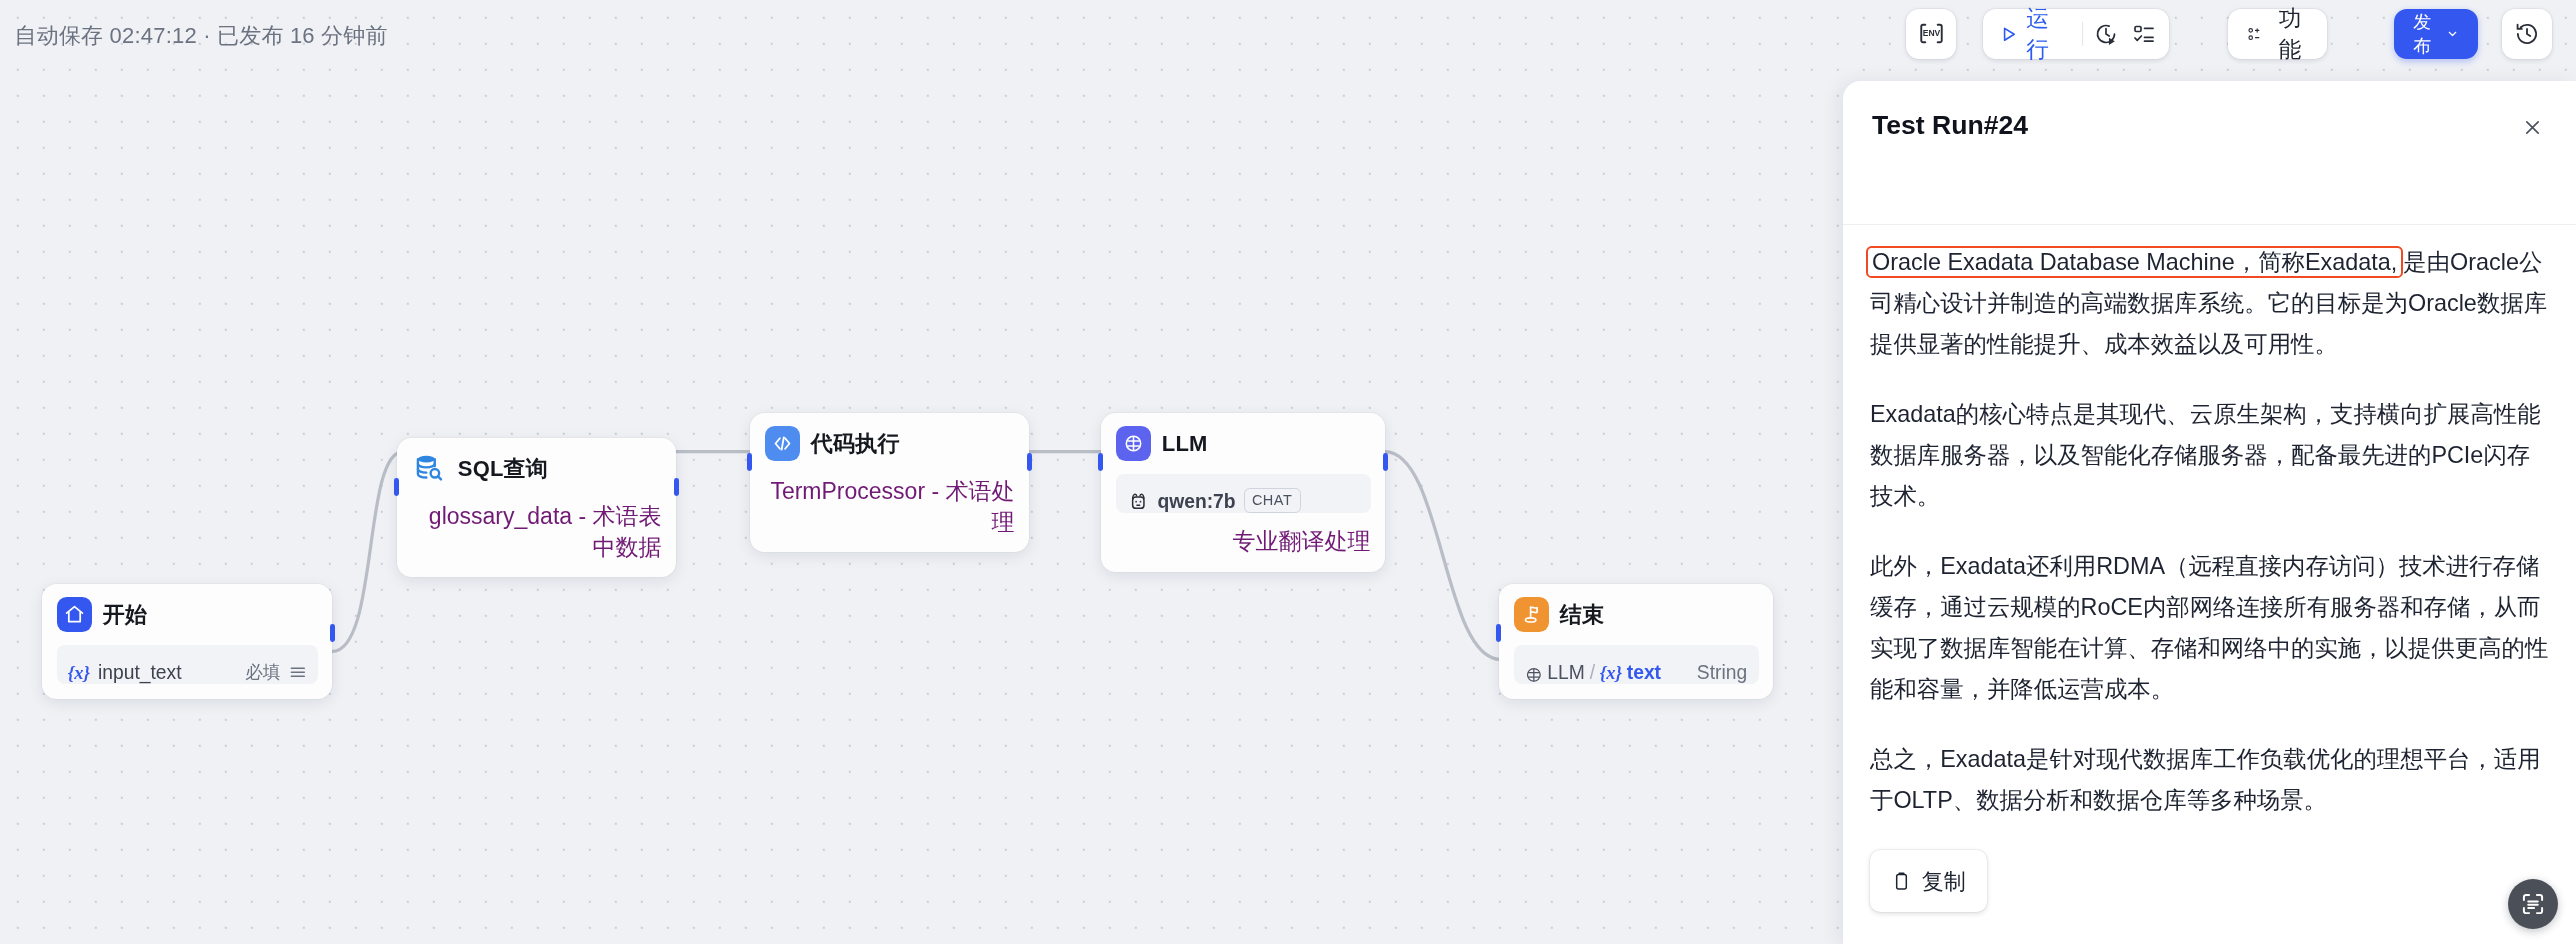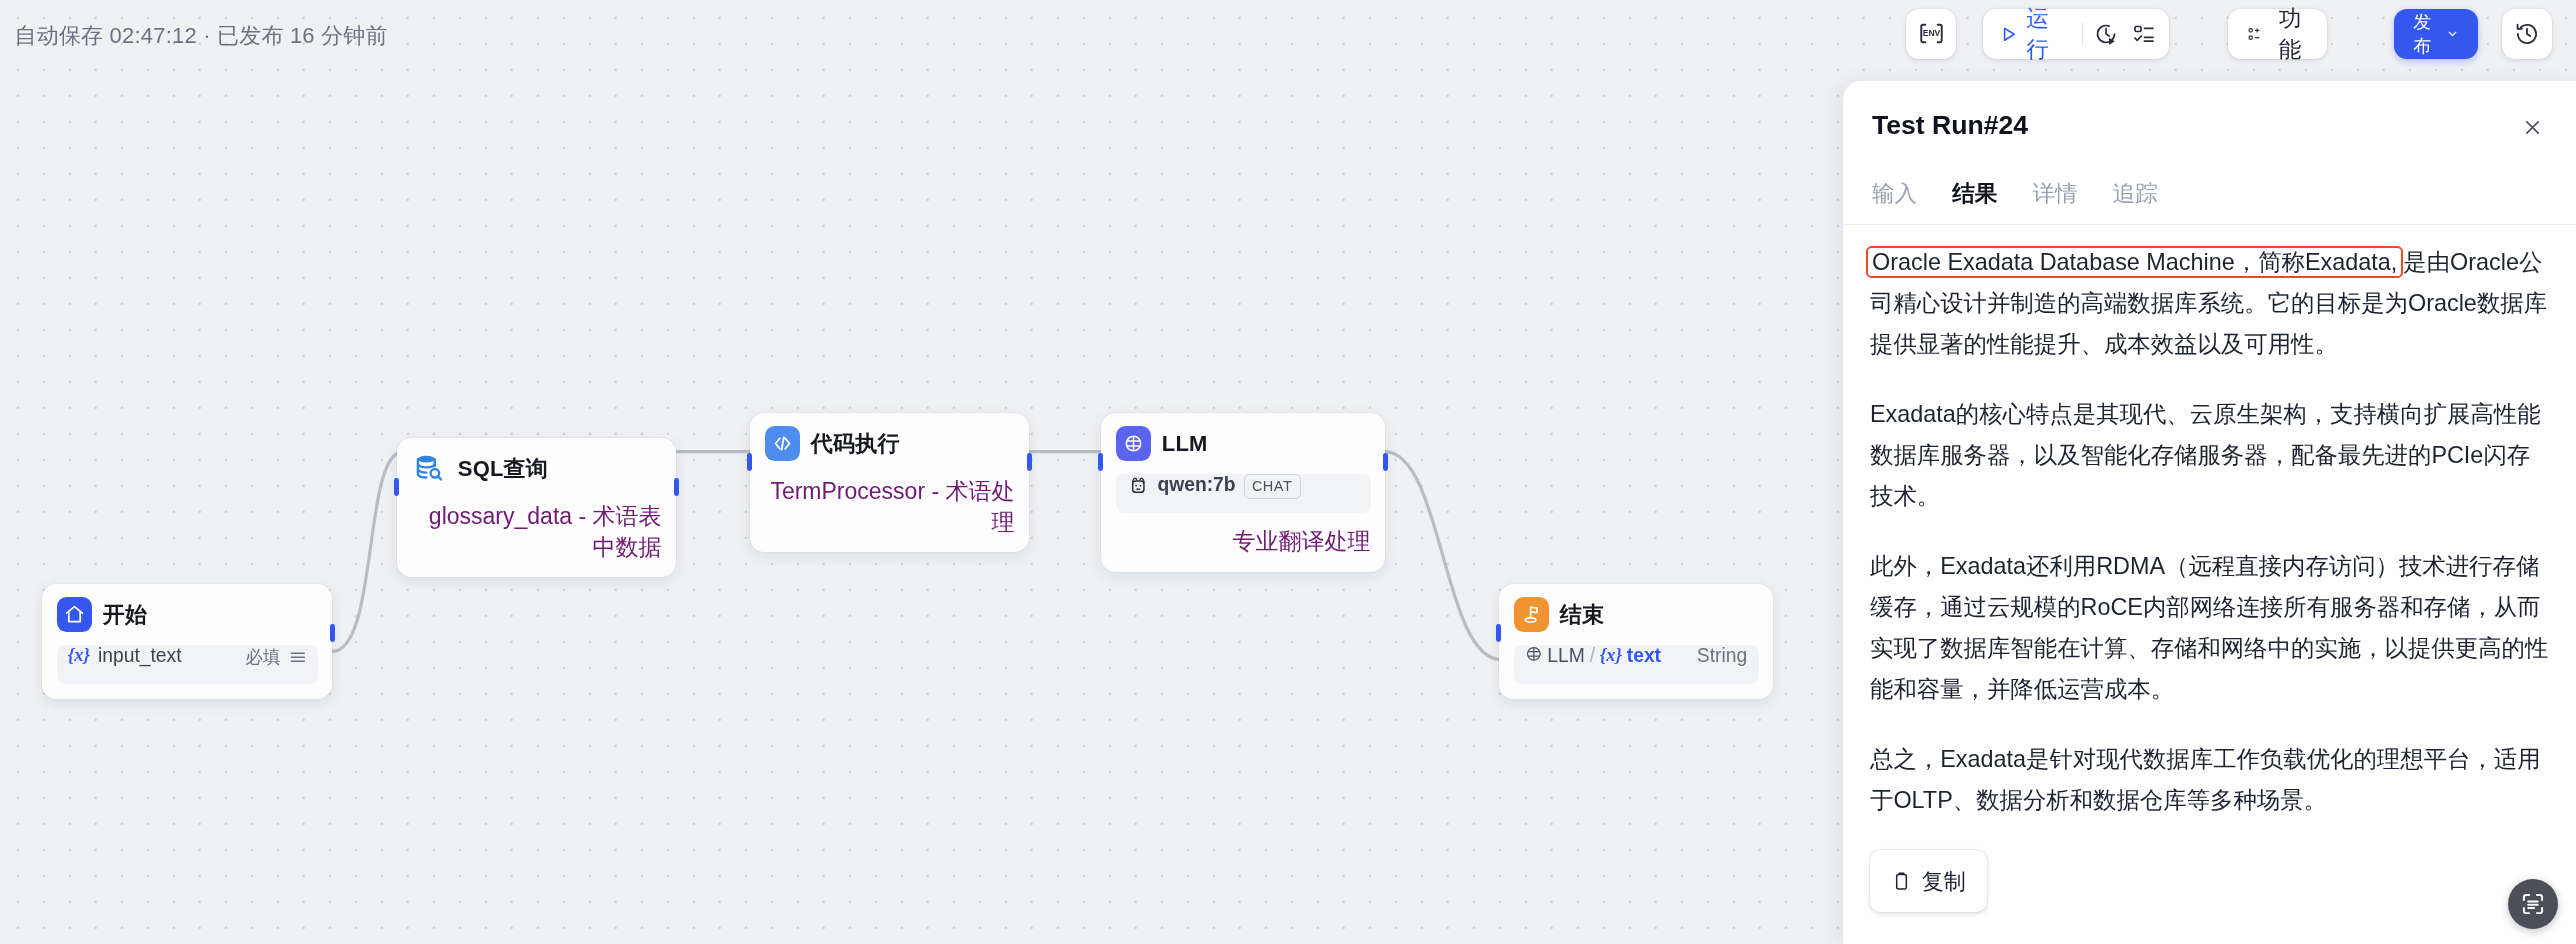--- a/index.html
+++ b/index.html
@@ -52,21 +52,21 @@
     position:absolute;background:#fdfdfd;border-radius:14.5px;
     box-shadow:0 4px 14.5px rgba(16,24,40,.09),0 0 0 0.8px rgba(16,24,40,.035);
     padding:13px 14.5px 14.5px 14.5px;box-sizing:border-box;
   }
   .node-head{display:flex;align-items:center;gap:11.3px;}
   .node-ico{width:35px;height:35px;border-radius:9.7px;display:flex;align-items:center;justify-content:center;flex:0 0 auto;}
   .node-title{font-size:22px;font-weight:700;color:#15181f;letter-spacing:0.2px;}
   .node-sub{margin-top:14.5px;font-size:23px;color:#701a75;text-align:right;}
   .node-field{
     margin-top:13px;background:#f2f3f6;border-radius:8px;
-    height:39px;display:flex;align-items:flex-start;padding:0 11.3px;gap:8px;
+    height:39px;display:flex;align-items:flex-end;padding:0 11.3px;gap:8px;
   }
   .var-x{color:#3457ef;font-size:18.5px;font-weight:600;font-family:"Liberation Serif",serif;font-style:italic;}
   .field-name{font-size:19.3px;color:#3d4250;}
   .field-right{margin-left:auto;display:flex;align-items:center;gap:8px;}
   .req{font-size:17.7px;color:#6b7280;}
   .chat-tag{
     border:0.8px solid #cfd4de;border-radius:5.6px;padding:1.6px 7.3px;
     font-size:14.5px;color:#4b5160;letter-spacing:0.5px;line-height:1.35;
   }
   .port{position:absolute;width:5.6px;height:17.7px;border-radius:2.4px;background:#3457ef;}
@@ -311,26 +311,20 @@
   </div>
 
   <div id="panel">
     <div id="panel-title">Test Run#24</div>
     <div id="panel-close">
       <svg width="21" height="21" viewBox="0 0 24 24" fill="none" stroke="#4b5160" stroke-width="1.9" stroke-linecap="round">
           <path d="M5.5 5.5 18.5 18.5M18.5 5.5 5.5 18.5"></path>
         </svg>
     </div>
 
-    <div id="tabs">
-      <div class="tab">输入</div>
-      <div class="tab active">结果</div>
-      <div class="tab">详情</div>
-      <div class="tab">追踪</div>
-    </div>
     <div id="divider"></div>
 
     <div id="result">
       <p><span class="hl">Oracle Exadata Database Machine，简称Exadata,</span><span>是由Oracle公司精心设计并制造的高端数据库系统。它的目标是为Oracle数据库提供显著的性能提升、成本效益以及可用性。</span></p>
       <p>Exadata的核心特点是其现代、云原生架构，支持横向扩展高性能数据库服务器，以及智能化存储服务器，配备最先进的PCIe闪存技术。</p>
       <p>此外，Exadata还利用RDMA（远程直接内存访问）技术进行存储缓存，通过云规模的RoCE内部网络连接所有服务器和存储，从而实现了数据库智能在计算、存储和网络中的实施，以提供更高的性能和容量，并降低运营成本。</p>
       <p>总之，Exadata是针对现代数据库工作负载优化的理想平台，适用于OLTP、数据分析和数据仓库等多种场景。</p>
       <div id="copy-btn">
         <svg width="21" height="21" viewBox="0 0 24 24" fill="none" stroke="#1d2330" stroke-width="1.7" stroke-linejoin="round">
             <rect x="6.5" y="4" width="11" height="16.5" rx="2.2"></rect>

